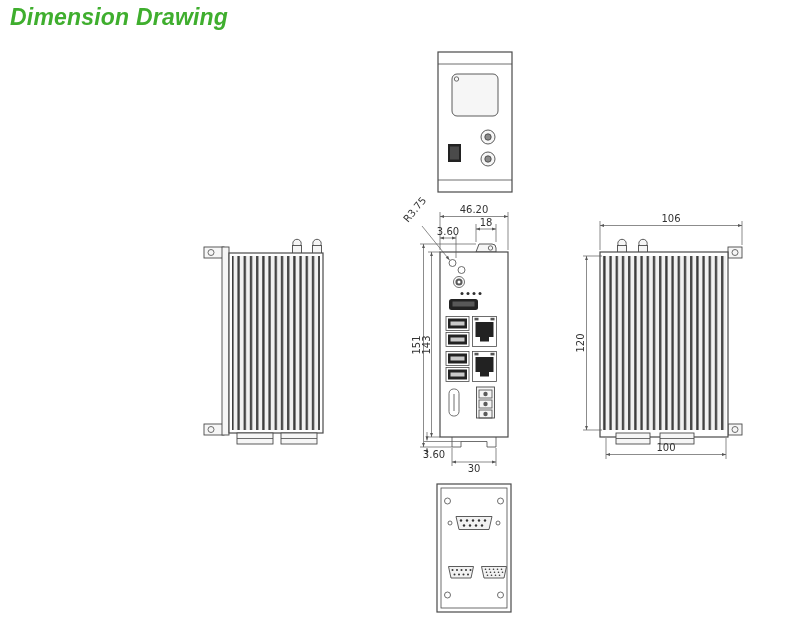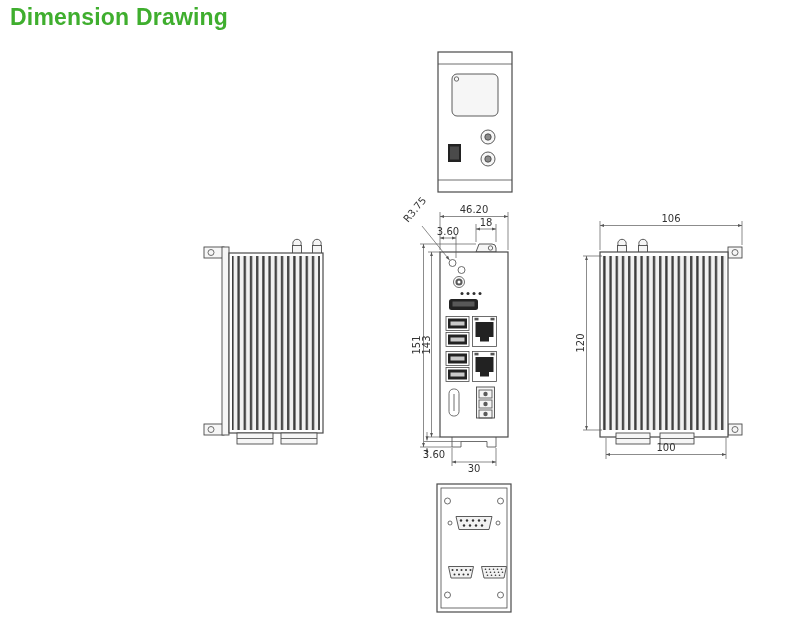--- a/index.html
+++ b/index.html
@@ -1,17 +1,17 @@
 <!DOCTYPE html>
 <html><head>
 <meta charset="utf-8">
 <style>
   html,body{margin:0;padding:0;background:#ffffff;}
   .page{position:relative;width:786px;height:624px;background:#ffffff;overflow:hidden;font-family:"DejaVu Sans",sans-serif;}
-  .title{position:absolute;left:10px;top:4px;margin:0;font-family:"Liberation Sans","DejaVu Sans",sans-serif;font-size:23px;font-weight:bold;color:#3fae2e;letter-spacing:0.2px;}
+  .title{position:absolute;left:10px;top:4px;margin:0;font-family:"Liberation Sans","DejaVu Sans",sans-serif;font-size:23px;font-weight:bold;color:#3fae2e;letter-spacing:0.2px;font-style:italic;}
   svg{position:absolute;left:0;top:0;}
   .body{fill:#ffffff;stroke:#4a4a4a;stroke-width:1.2;}
   .panel{fill:#f6f6f6;stroke:#4a4a4a;stroke-width:0.9;}
   .thin{fill:none;stroke:#4a4a4a;stroke-width:0.8;}
   .thinf{fill:#ffffff;stroke:#4a4a4a;stroke-width:0.8;}
   .darkfill{fill:#222222;stroke:none;}
   .dimln{stroke:#5a5a5a;stroke-width:0.7;fill:none;}
   .dimtxt{font:10px "DejaVu Sans",sans-serif;fill:#333333;}
 </style>
 </head>

